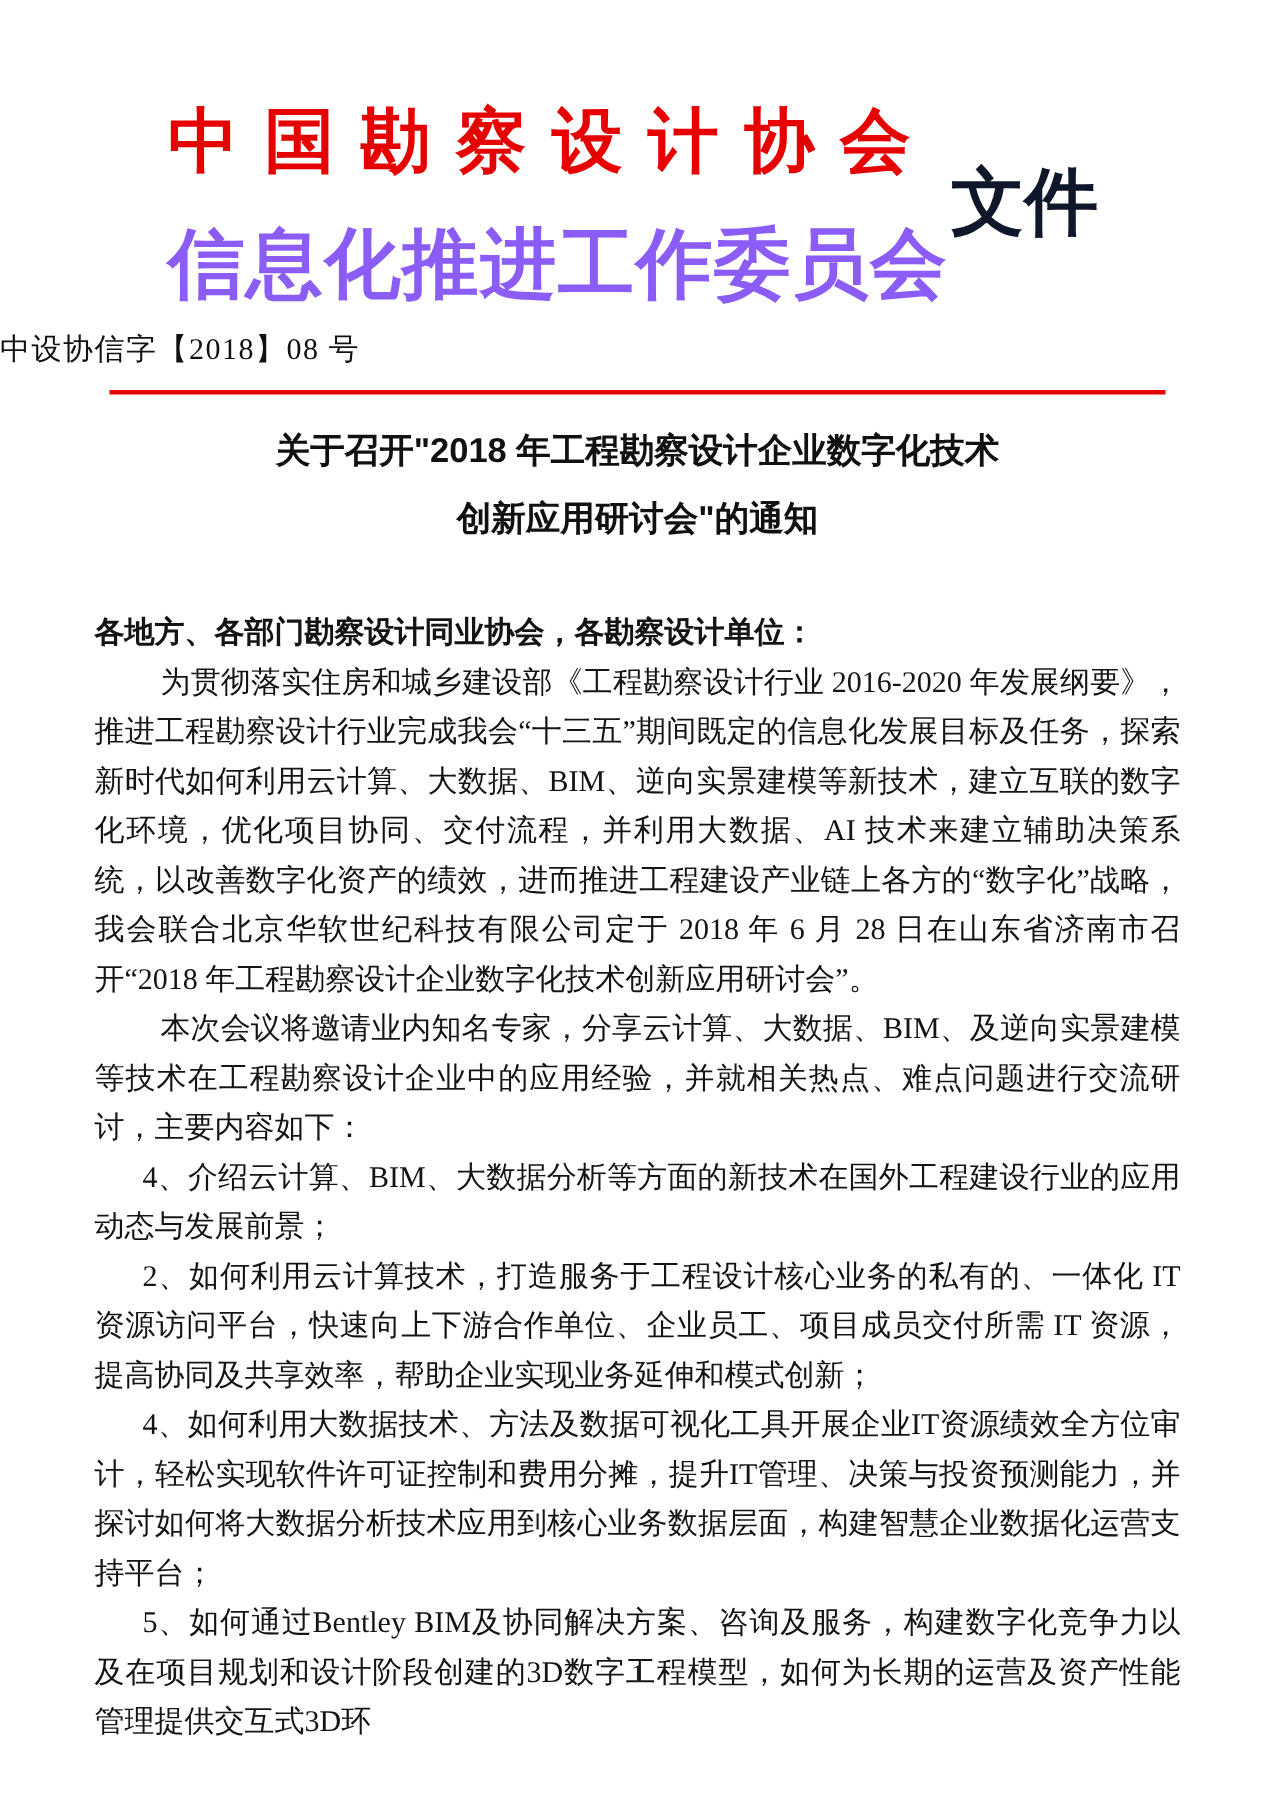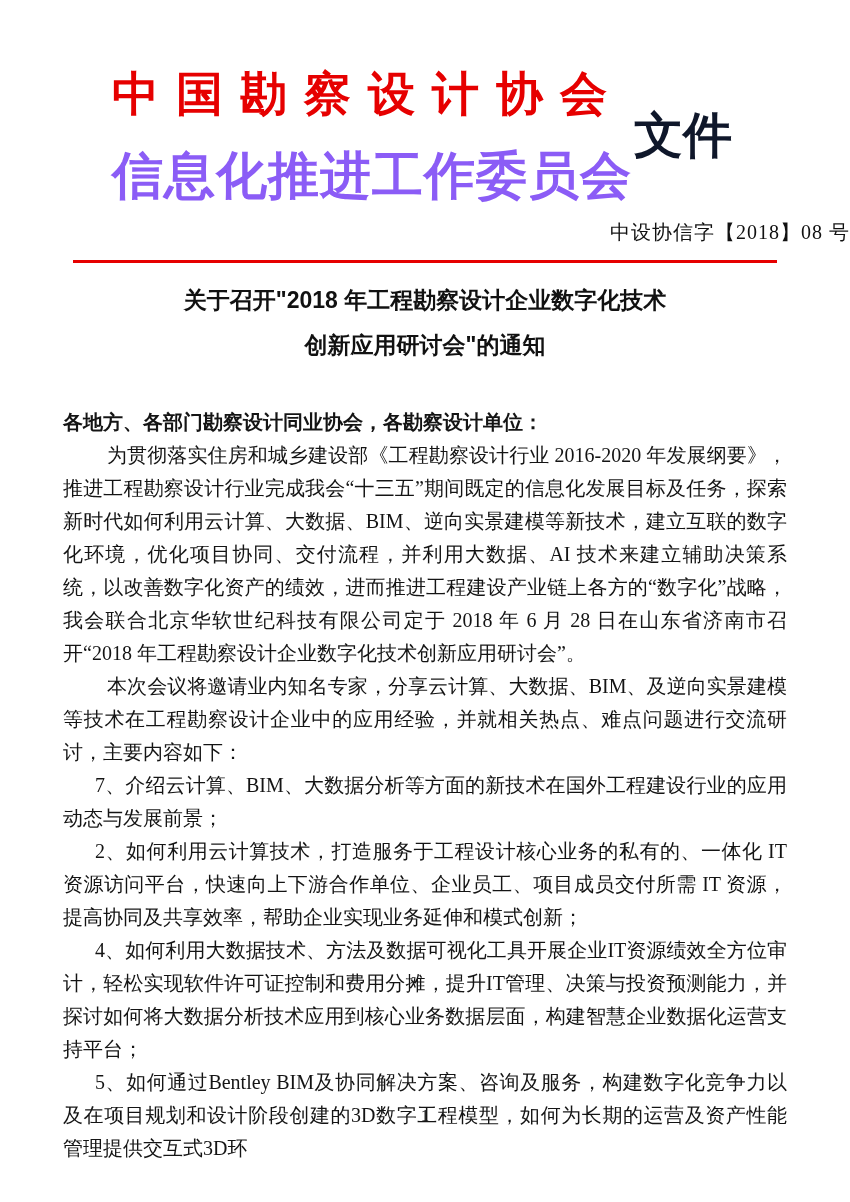--- a/index.html
+++ b/index.html
@@ -42,21 +42,21 @@
     font-family:"Liberation Sans", sans-serif;
     font-weight:bold;
     font-size:49px;
     line-height:1;
     margin-left:2px;
     white-space:nowrap;
   }
   
   .doc-number {
     margin-top:18px;
-    text-align:right;
+    text-align:left;
     font-size:20px;
     color:#111;
     letter-spacing:1px;
   }
   
   .red-rule {
     height:3px;
     margin:14px 73px 0 73px;
   }
   
@@ -109,21 +109,21 @@
 
   <div class="doc-title">
     <div>关于召开"2018 年工程勘察设计企业数字化技术</div>
     <div>创新应用研讨会"的通知</div>
   </div>
 
   <div class="body-text">
     <div class="salutation">各地方、各部门勘察设计同业协会，各勘察设计单位：</div>
     <div class="para">为贯彻落实住房和城乡建设部《工程勘察设计行业 2016-2020 年发展纲要》，推进工程勘察设计行业完成我会“十三五”期间既定的信息化发展目标及任务，探索新时代如何利用云计算、大数据、BIM、逆向实景建模等新技术，建立互联的数字化环境，优化项目协同、交付流程，并利用大数据、AI 技术来建立辅助决策系统，以改善数字化资产的绩效，进而推进工程建设产业链上各方的“数字化”战略，我会联合北京华软世纪科技有限公司定于 2018 年 6 月 28 日在山东省济南市召开“2018 年工程勘察设计企业数字化技术创新应用研讨会”。</div>
     <div class="para">本次会议将邀请业内知名专家，分享云计算、大数据、BIM、及逆向实景建模等技术在工程勘察设计企业中的应用经验，并就相关热点、难点问题进行交流研讨，主要内容如下：</div>
-    <div class="item">7、介绍云计算、BIM、大数据分析等方面的新技术在国外工程建设行业的应用动态与发展前景；</div>
+    <div class="item">4、介绍云计算、BIM、大数据分析等方面的新技术在国外工程建设行业的应用动态与发展前景；</div>
     <div class="item">2、如何利用云计算技术，打造服务于工程设计核心业务的私有的、一体化 IT 资源访问平台，快速向上下游合作单位、企业员工、项目成员交付所需 IT 资源，提高协同及共享效率，帮助企业实现业务延伸和模式创新；</div>
     <div class="item">4、如何利用大数据技术、方法及数据可视化工具开展企业IT资源绩效全方位审计，轻松实现软件许可证控制和费用分摊，提升IT管理、决策与投资预测能力，并探讨如何将大数据分析技术应用到核心业务数据层面，构建智慧企业数据化运营支持平台；</div>
     <div class="item">5、如何通过Bentley BIM及协同解决方案、咨询及服务，构建数字化竞争力以及在项目规划和设计阶段创建的3D数字工程模型，如何为长期的运营及资产性能管理提供交互式3D环</div>
   </div>
 
   <div class="page-number">1</div>
 
 </div>
 
 </body></html>

